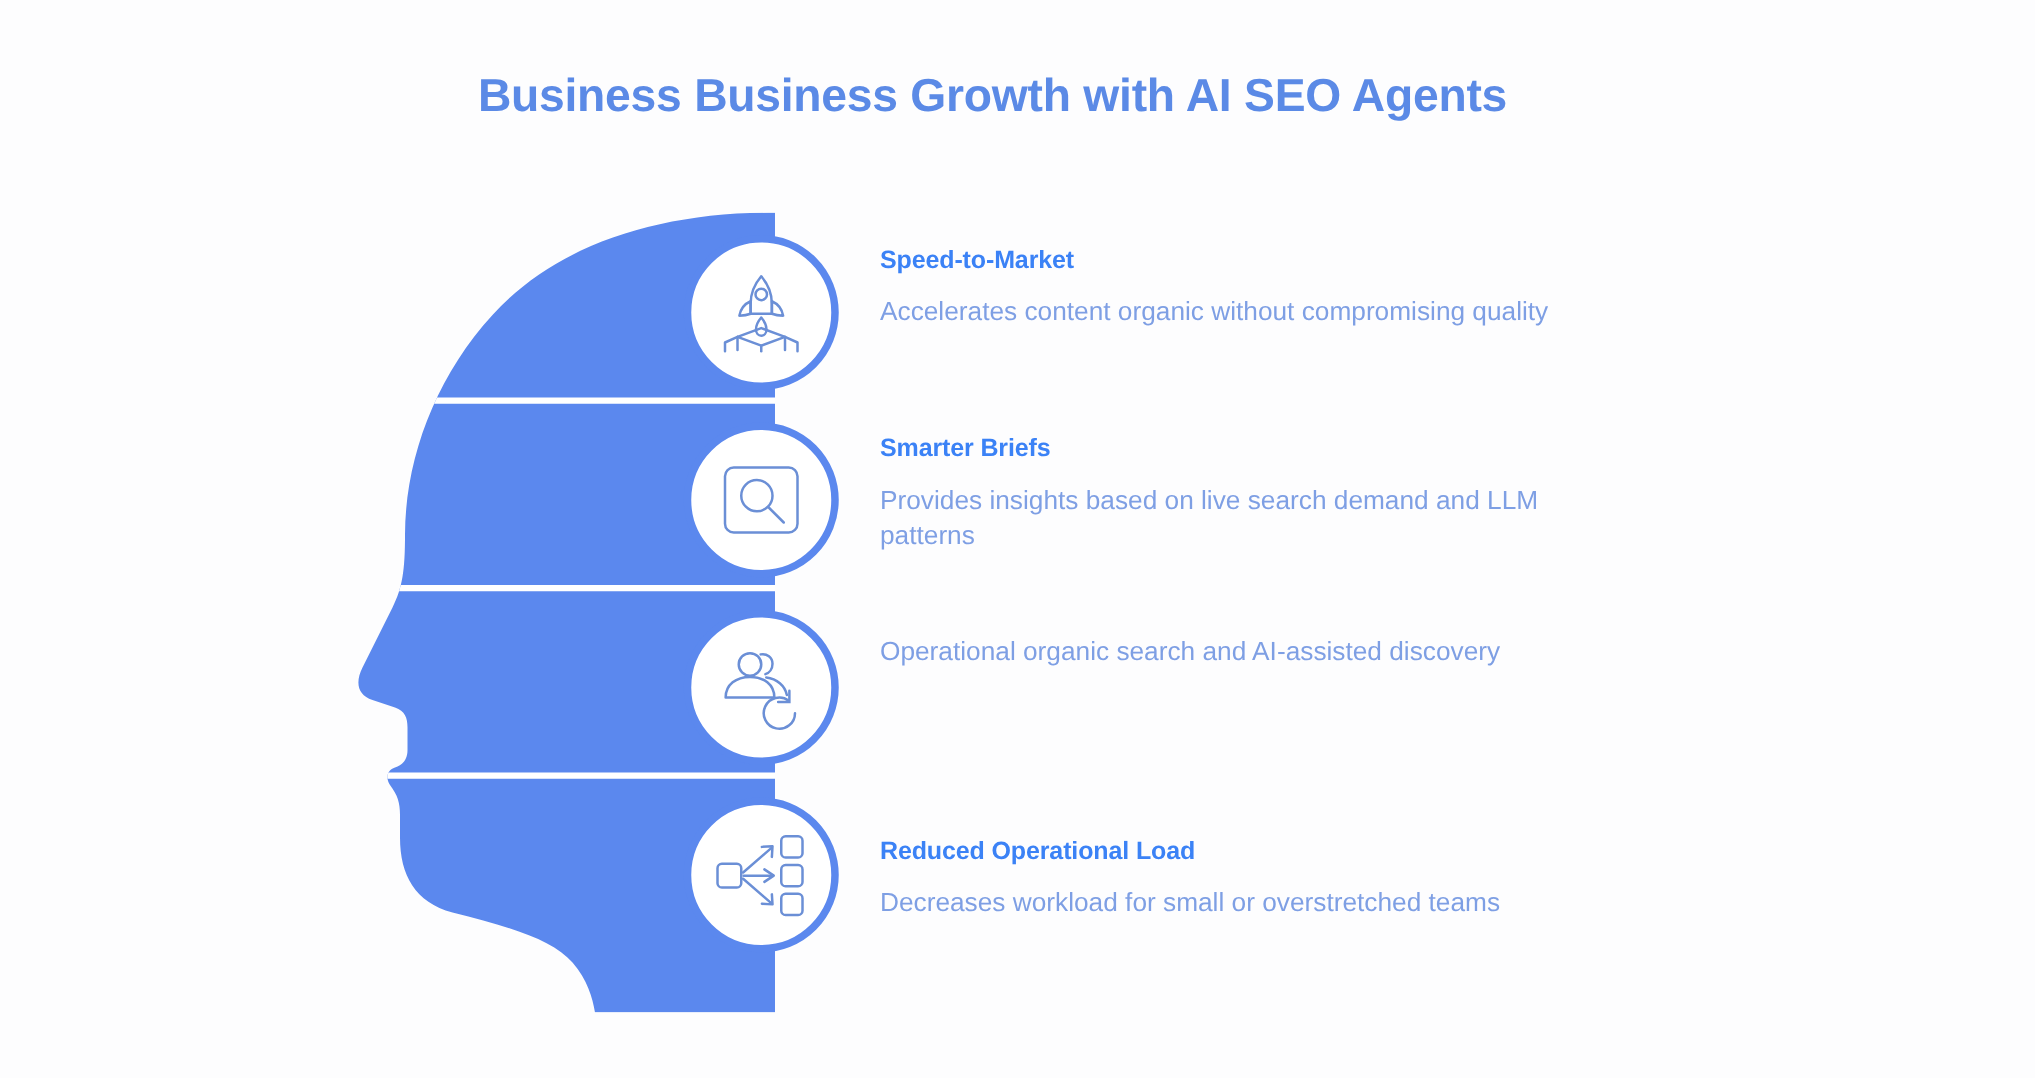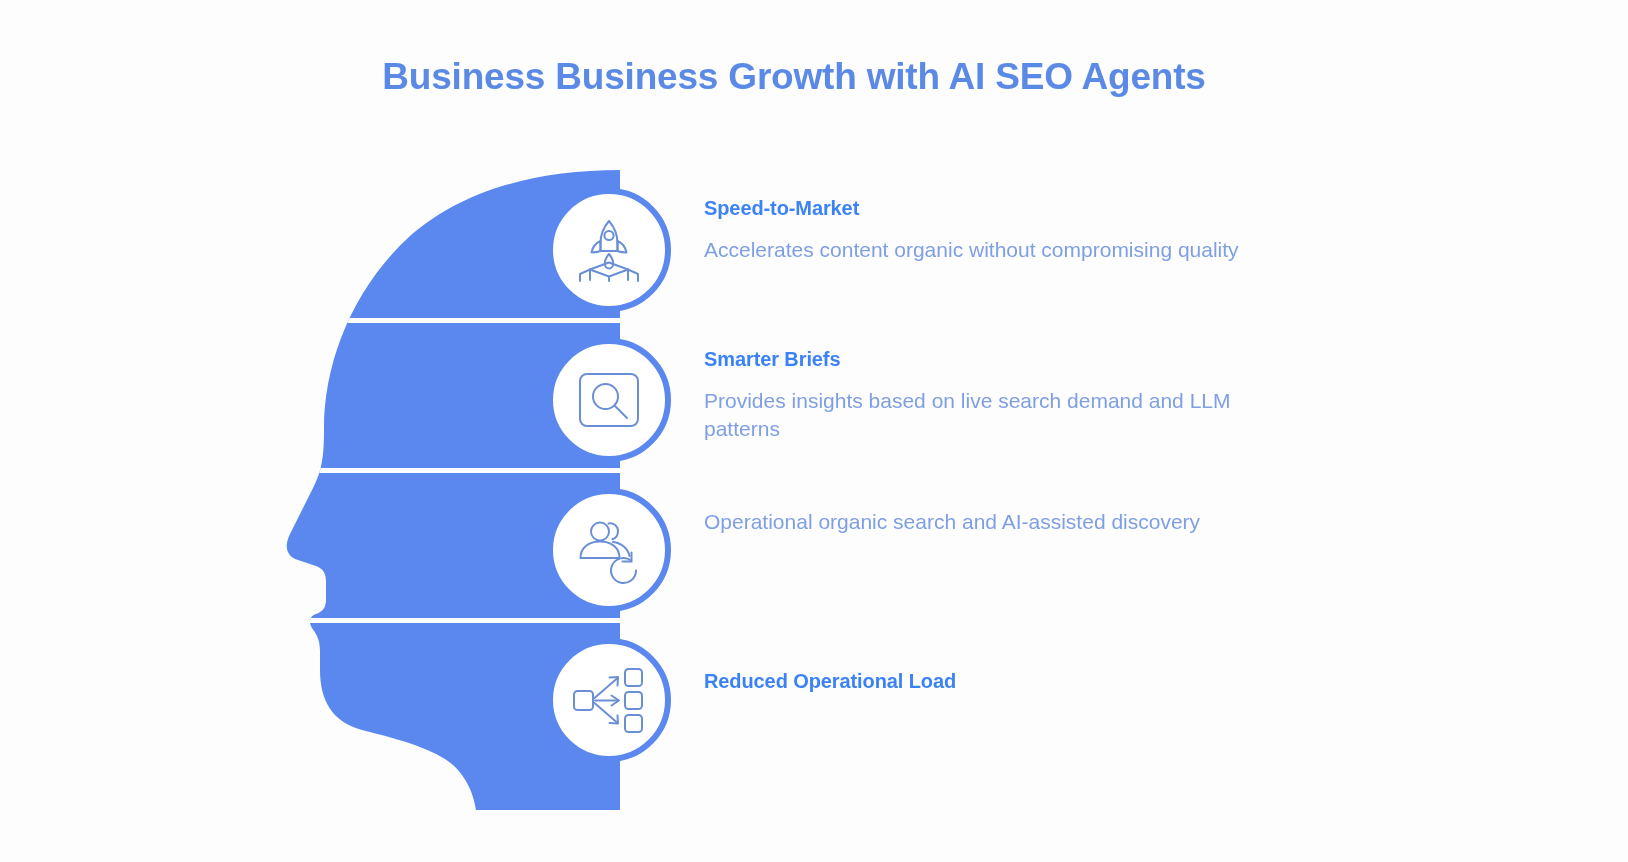--- a/index.html
+++ b/index.html
@@ -216,15 +216,16 @@
     <div class="row-heading">Smarter Briefs</div>
     <div class="row-desc wide">Provides insights based on live search demand and LLM patterns</div>
   </div>
 
   <div class="row" style="top:508px;">
     <div class="row-desc wide">Operational organic search and AI-assisted discovery</div>
   </div>
 
   <div class="row" style="top:658px;margin-top:12px;">
     <div class="row-heading">Reduced Operational Load</div>
+    <div class="row-desc wide">Decreases workload for small or overstretched teams</div>
   </div>
 
 </div>
 
 </body></html>

